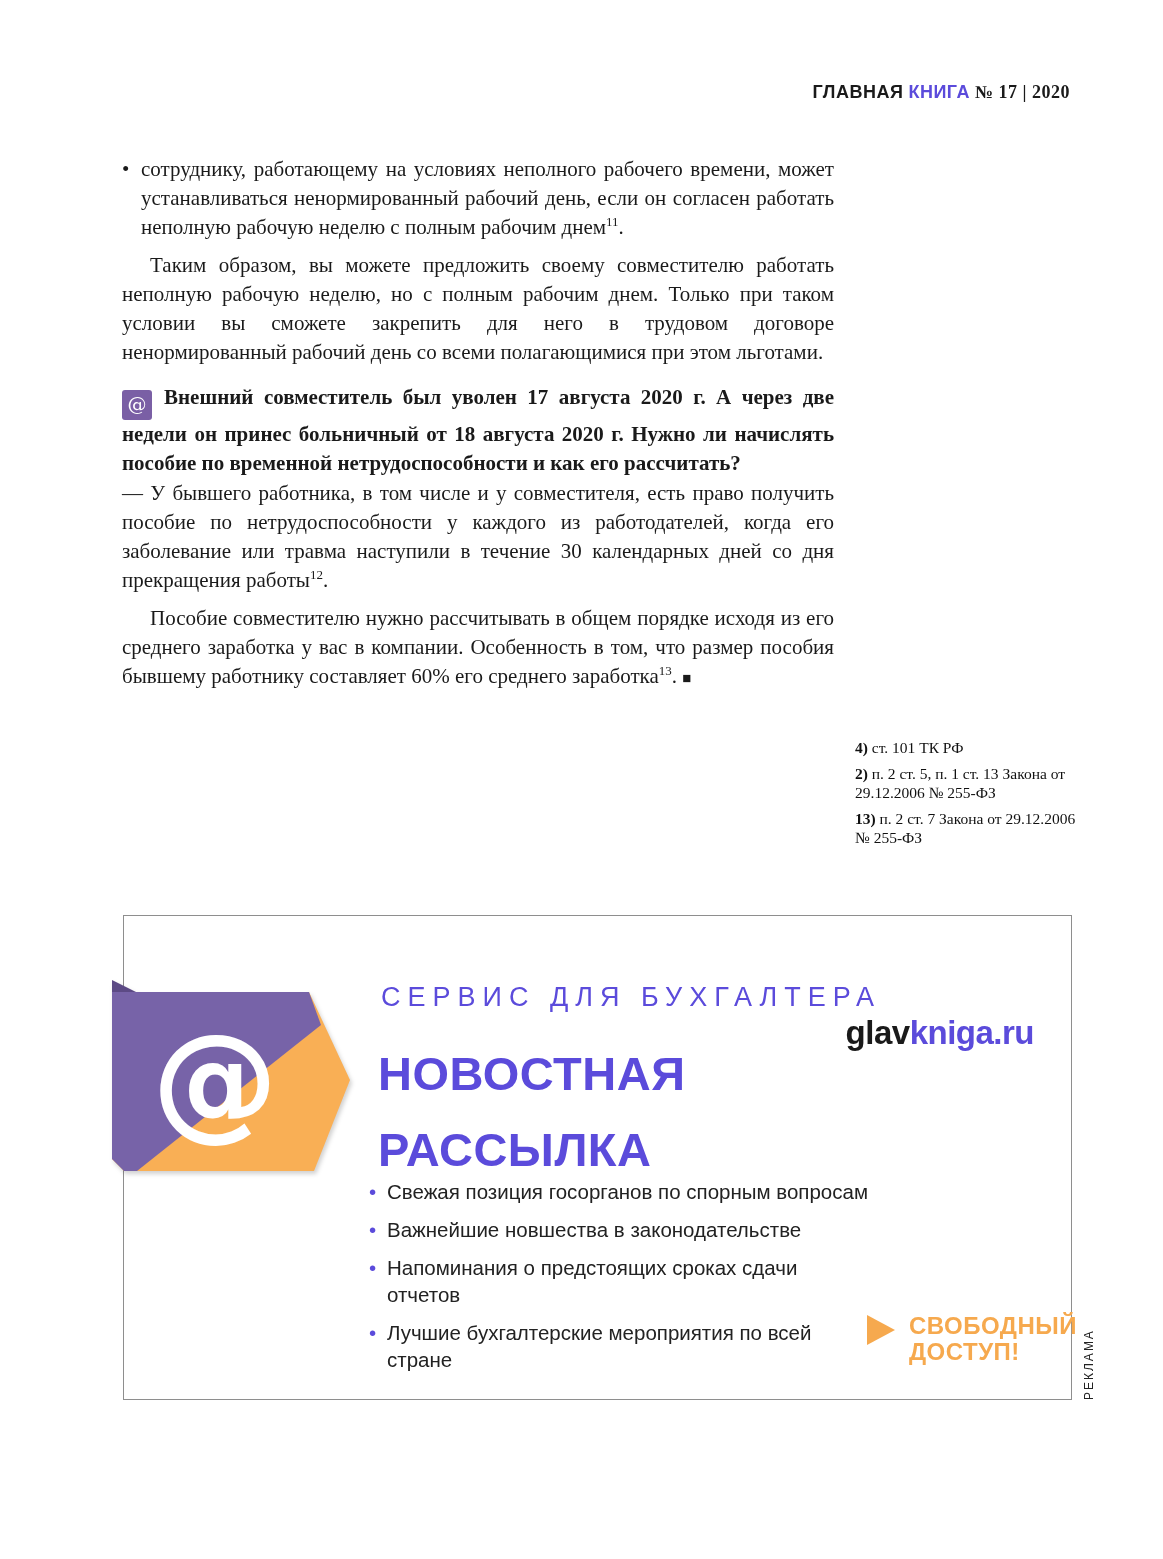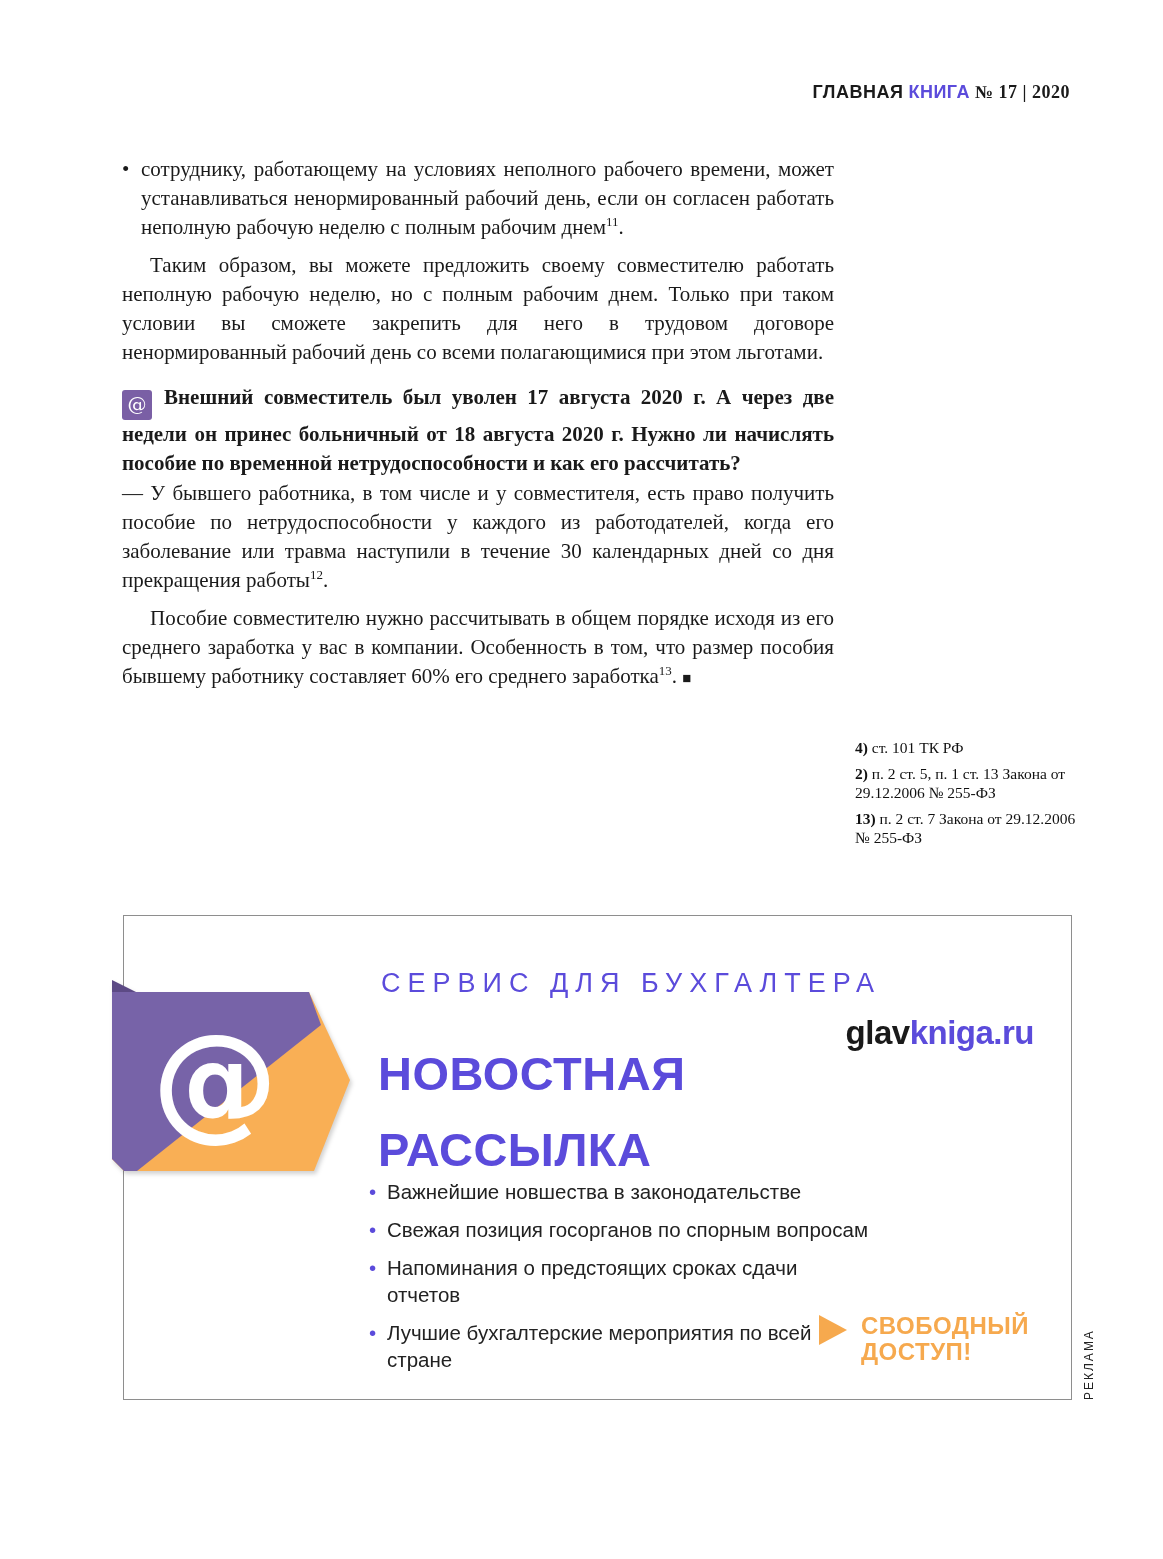--- a/index.html
+++ b/index.html
@@ -52,21 +52,21 @@
 
   
   .ad-box {
     position:absolute; left:123px; top:915px; width:949px; height:485px;
     border:1px solid #8e8e8e; background:#fff;
     font-family:"Liberation Sans", sans-serif;
   }
   .ad-badge { position:absolute; left:-14px; top:62px; width:240px; height:196px;
     filter:drop-shadow(2px 3px 2px rgba(0,0,0,.18)); }
   .ad-kicker {
-    position:absolute; left:257px; top:52px;
+    position:absolute; left:257px; top:66px;
     font-size:27px; letter-spacing:7px; color:#5b4bdb; font-weight:normal;
   }
   .ad-brand {
     position:absolute; top:56px; right:37px;
     font-size:33px; font-weight:bold; letter-spacing:-0.5px;margin-top:42px;
   }
   .ad-brand .brand-purple { color:#5b4bdb; }
   .ad-title {
     position:absolute; left:254px; top:120px;
     font-size:47px; line-height:76px; font-weight:bold; color:#5b4bdb;
@@ -74,21 +74,21 @@
   }
   .ad-features {
     position:absolute; left:245px; top:262px; width:500px;
     list-style:none; font-size:20.5px; line-height:27px; color:#222;
   }
   .ad-features li { position:relative; padding-left:18px; margin-bottom:11px; }
   .ad-features li::before {
     content:"•"; position:absolute; left:0; top:0; color:#5b4bdb;
   }
   .ad-free {
-    position:absolute; left:695px; top:397px; display:flex; align-items:flex-start;justify-content:space-between;
+    position:absolute; left:743px; top:397px; display:flex; align-items:flex-start;justify-content:space-between;
   }
   .free-arrow {
     width:0; height:0; margin-top:2px; margin-right:14px;
     border-left:28px solid #f6a94e;
     border-top:15px solid transparent; border-bottom:15px solid transparent;
   }
   .free-text {
     font-size:24px; line-height:26px; font-weight:bold; color:#f6a94e;
     white-space:pre-line; letter-spacing:.5px;
   }
@@ -160,22 +160,22 @@
   <div class="ad-kicker">СЕРВИС ДЛЯ БУХГАЛТЕРА</div>
 
   <div class="ad-brand">
     <span>glav</span><span class="brand-purple">kniga.ru</span>
   </div>
 
   <div class="ad-title">НОВОСТНАЯ
 РАССЫЛКА</div>
 
   <ul class="ad-features">
+    <li>Свежая позиция госорганов по спорным вопросам</li>
     <li>Важнейшие новшества в законодательстве</li>
-    <li>Свежая позиция госорганов по спорным вопросам</li>
     <li>Напоминания о предстоящих сроках сдачи отчетов</li>
     <li>Лучшие бухгалтерские мероприятия по всей стране</li>
   </ul>
 
   <div class="ad-free">
     <span class="free-arrow"></span>
     <span class="free-text">СВОБОДНЫЙ
 ДОСТУП!</span>
   </div>
 

